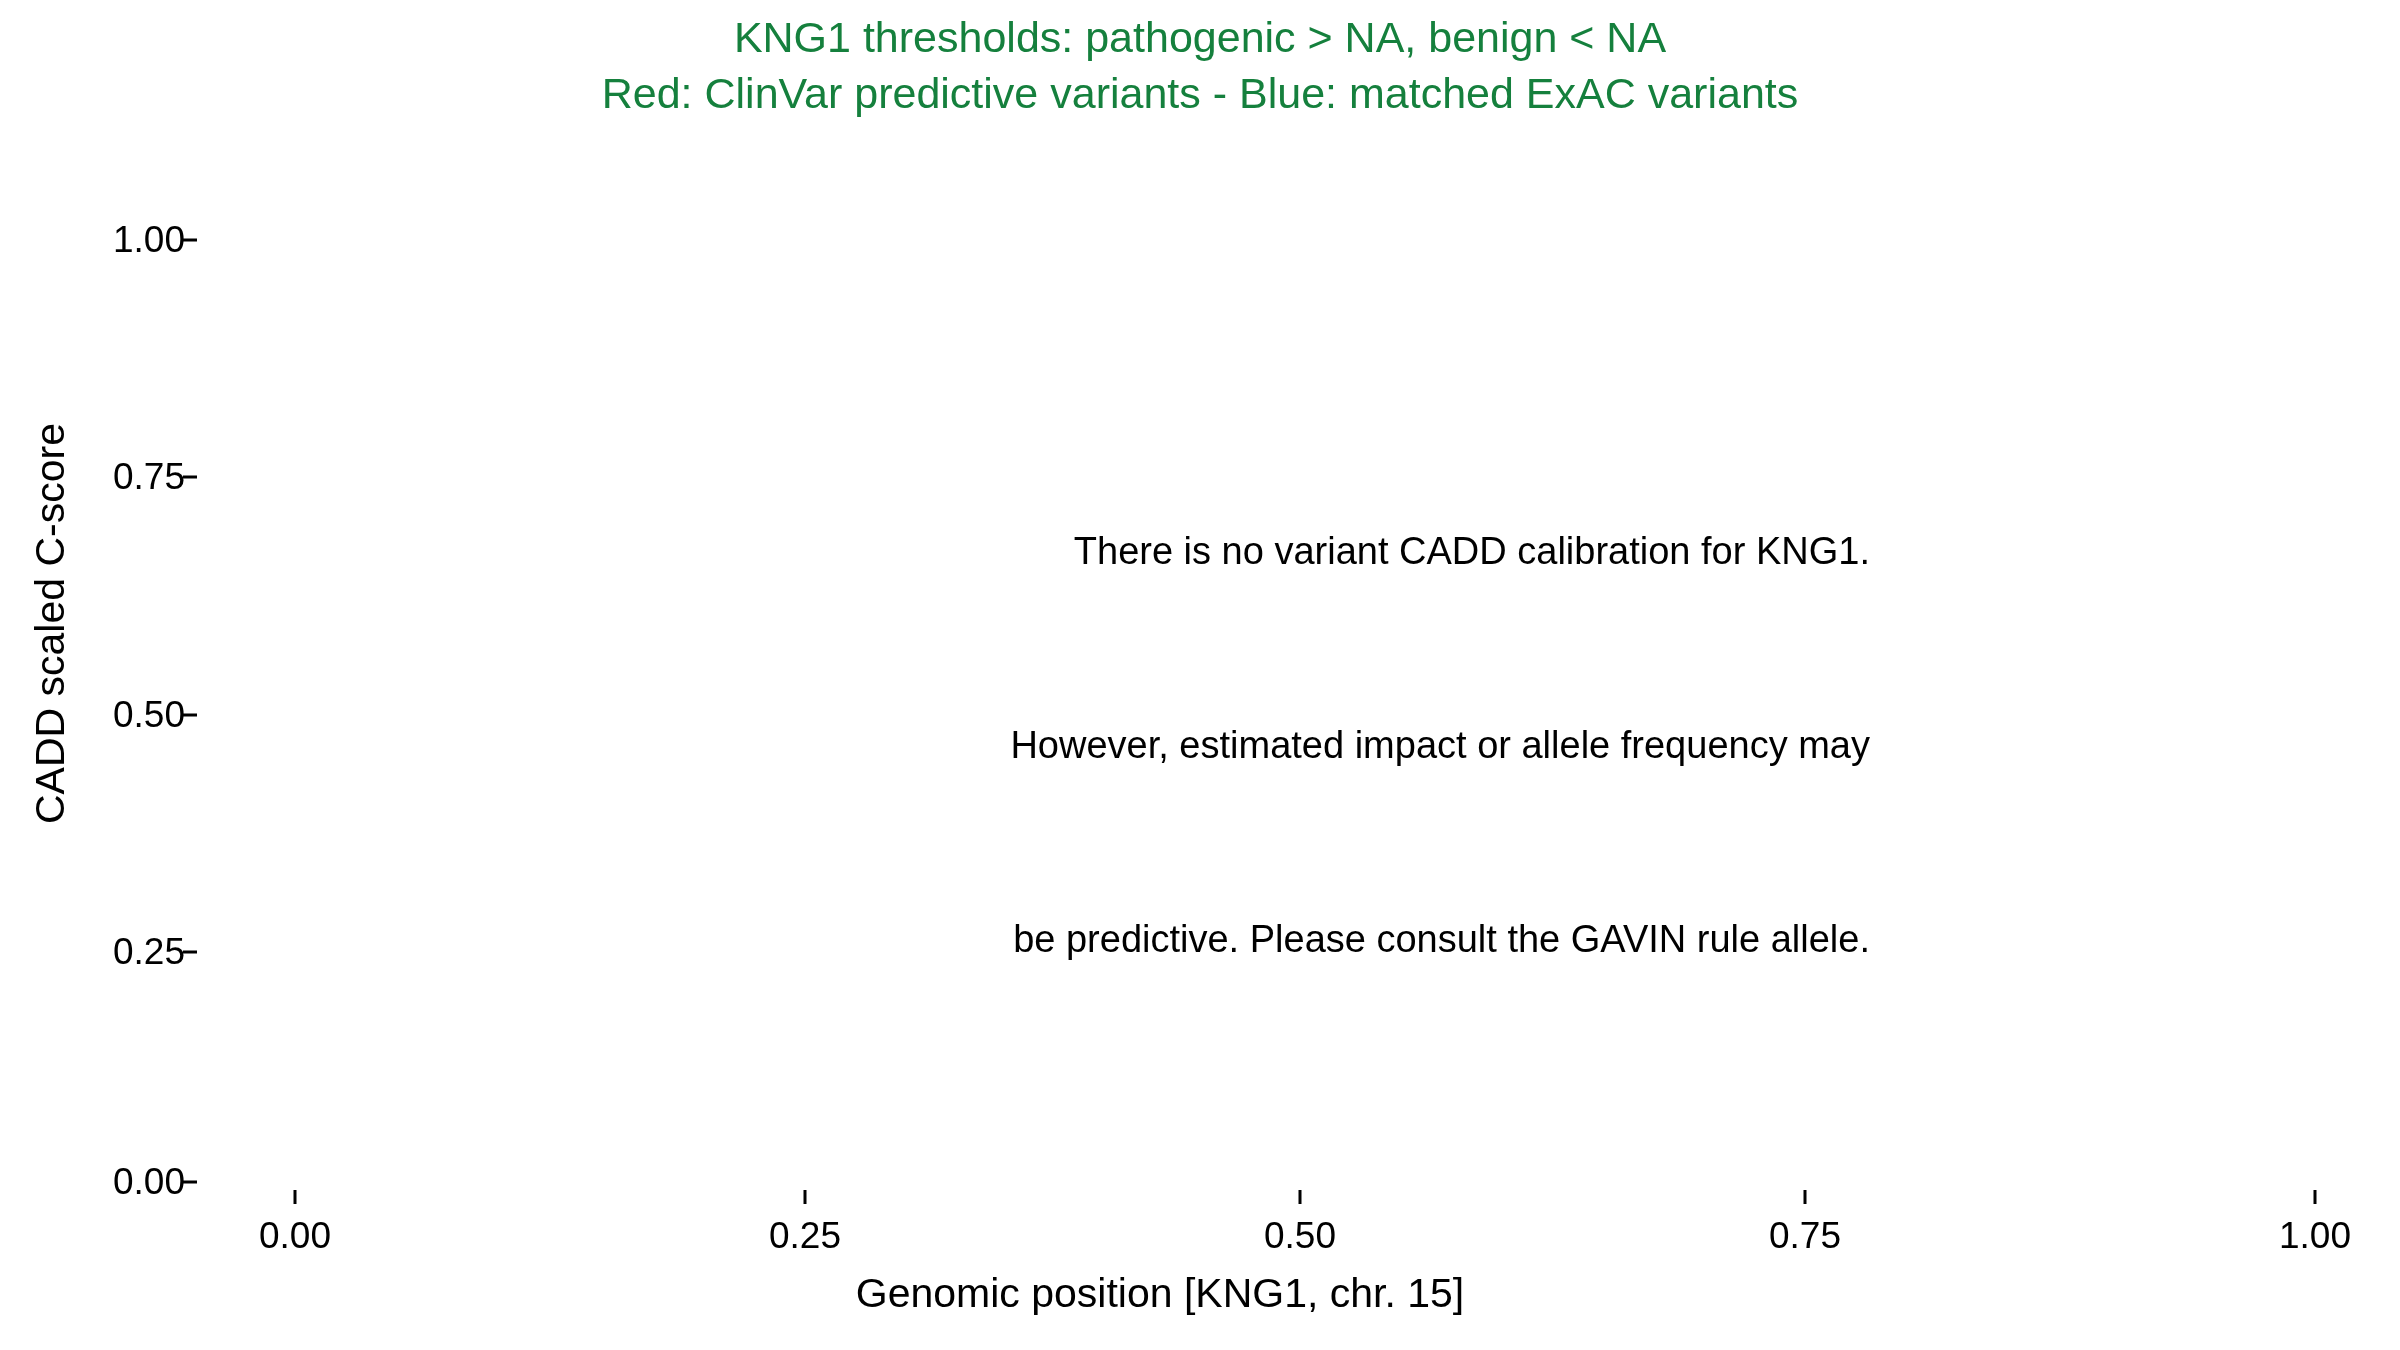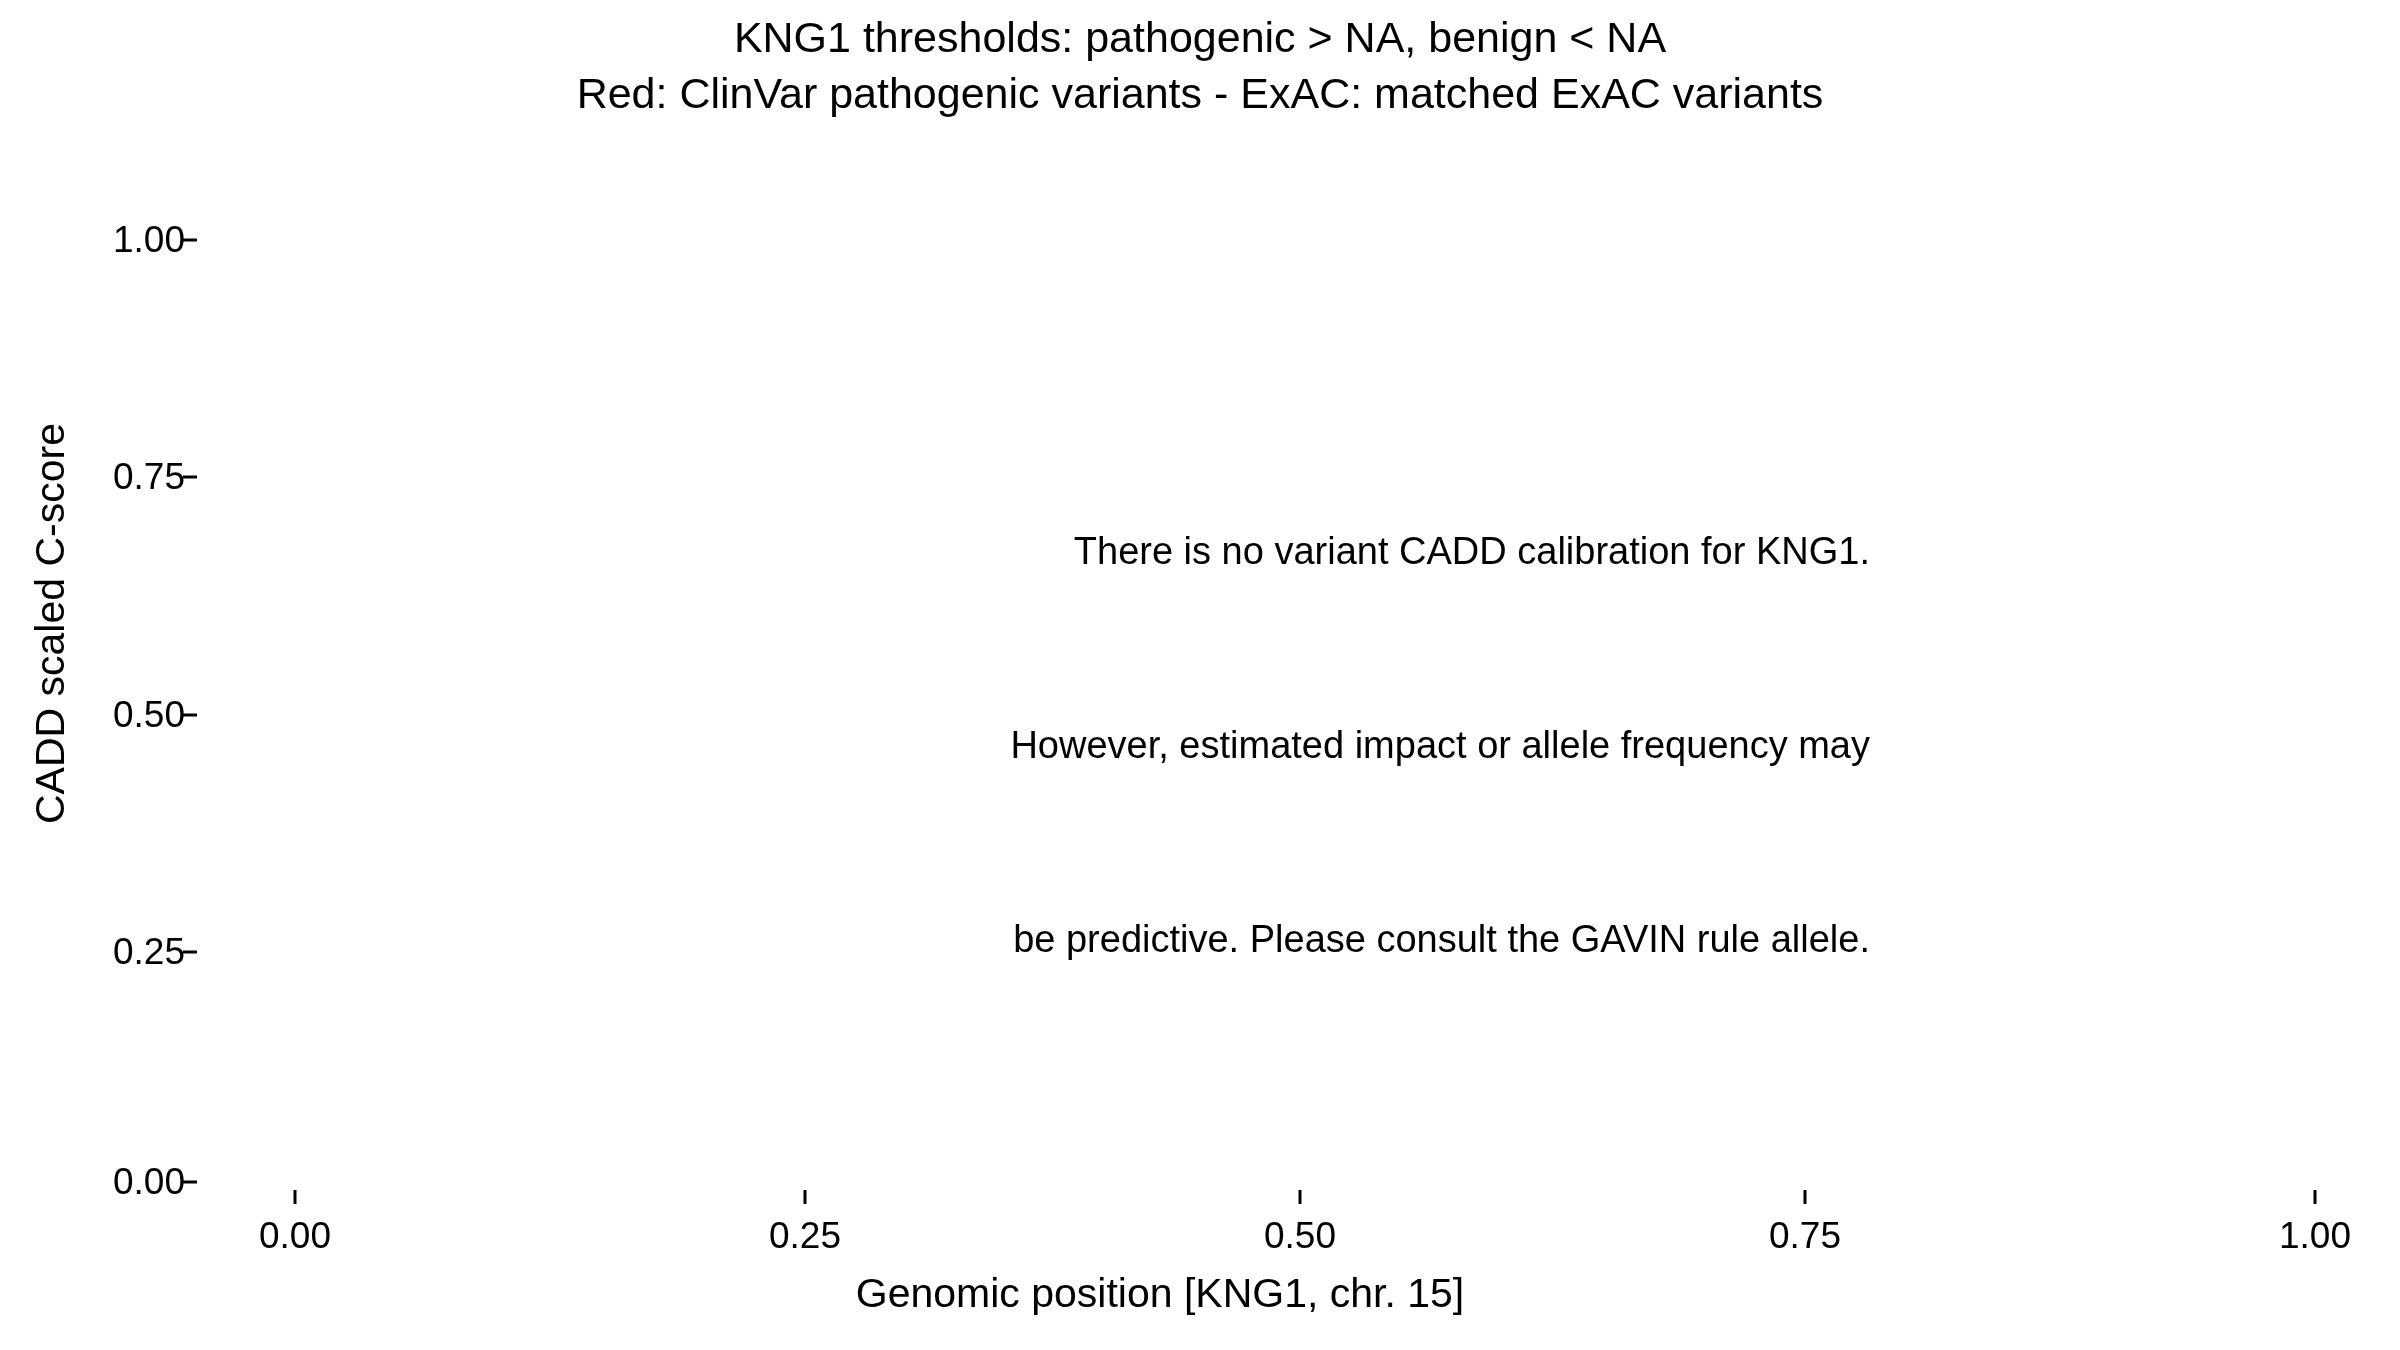--- a/index.html
+++ b/index.html
@@ -23,21 +23,21 @@
 
   
   .title-block {
     position: absolute;
     left: 0;
     top: 10px;
     width: 2400px;
     text-align: center;
     font-size: 43px;
     line-height: 1.30;
-    color: #000000;
+    color: #15803d;
   }
   .title-line {
     display: block;
     white-space: pre;
   }
 
   
   .ylab {
     position: absolute;
     left: -330px;
@@ -114,21 +114,21 @@
     background: transparent;
   }
 </style>
 </head>
 <body>
 
 <div id="plot">
 
   <div class="title-block">
     <span class="title-line">KNG1 thresholds: pathogenic &gt; NA, benign &lt; NA</span>
-    <span class="title-line">Red: ClinVar pathogenic variants - ExAC: matched ExAC variants</span>
+    <span class="title-line">Red: ClinVar predictive variants - Blue: matched ExAC variants</span>
   </div>
 
   <div class="panel"></div>
 
   <div class="ylab">CADD scaled C-score</div>
 
   <div class="ytick" style="top:240px;">1.00</div>
   <div class="ytick-mark" style="top:240px;"></div>
 
   <div class="ytick" style="top:477px;">0.75</div>

